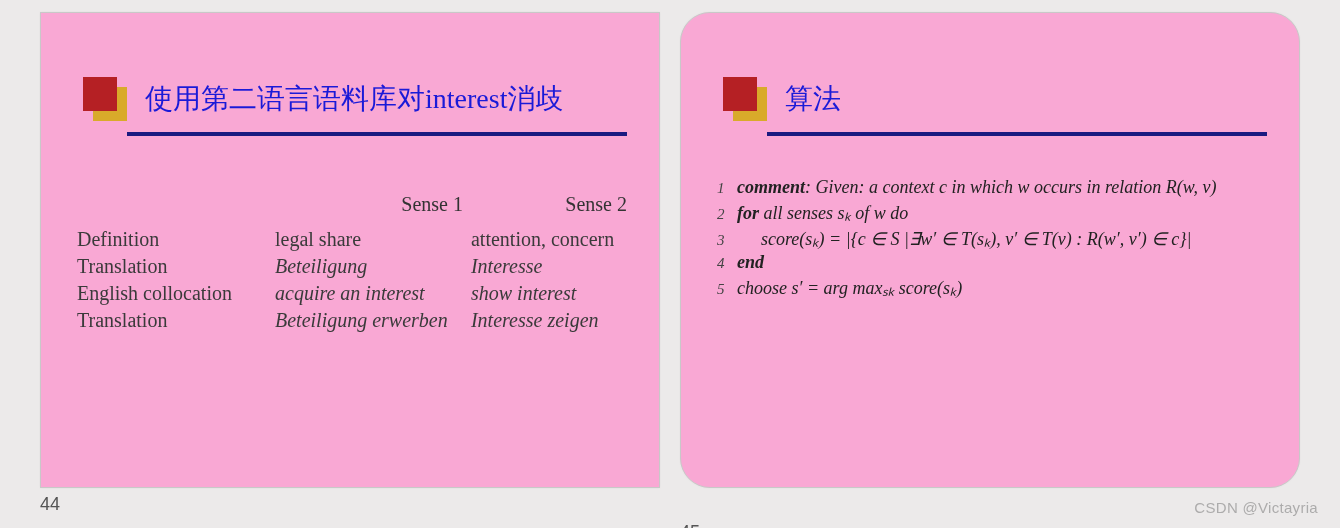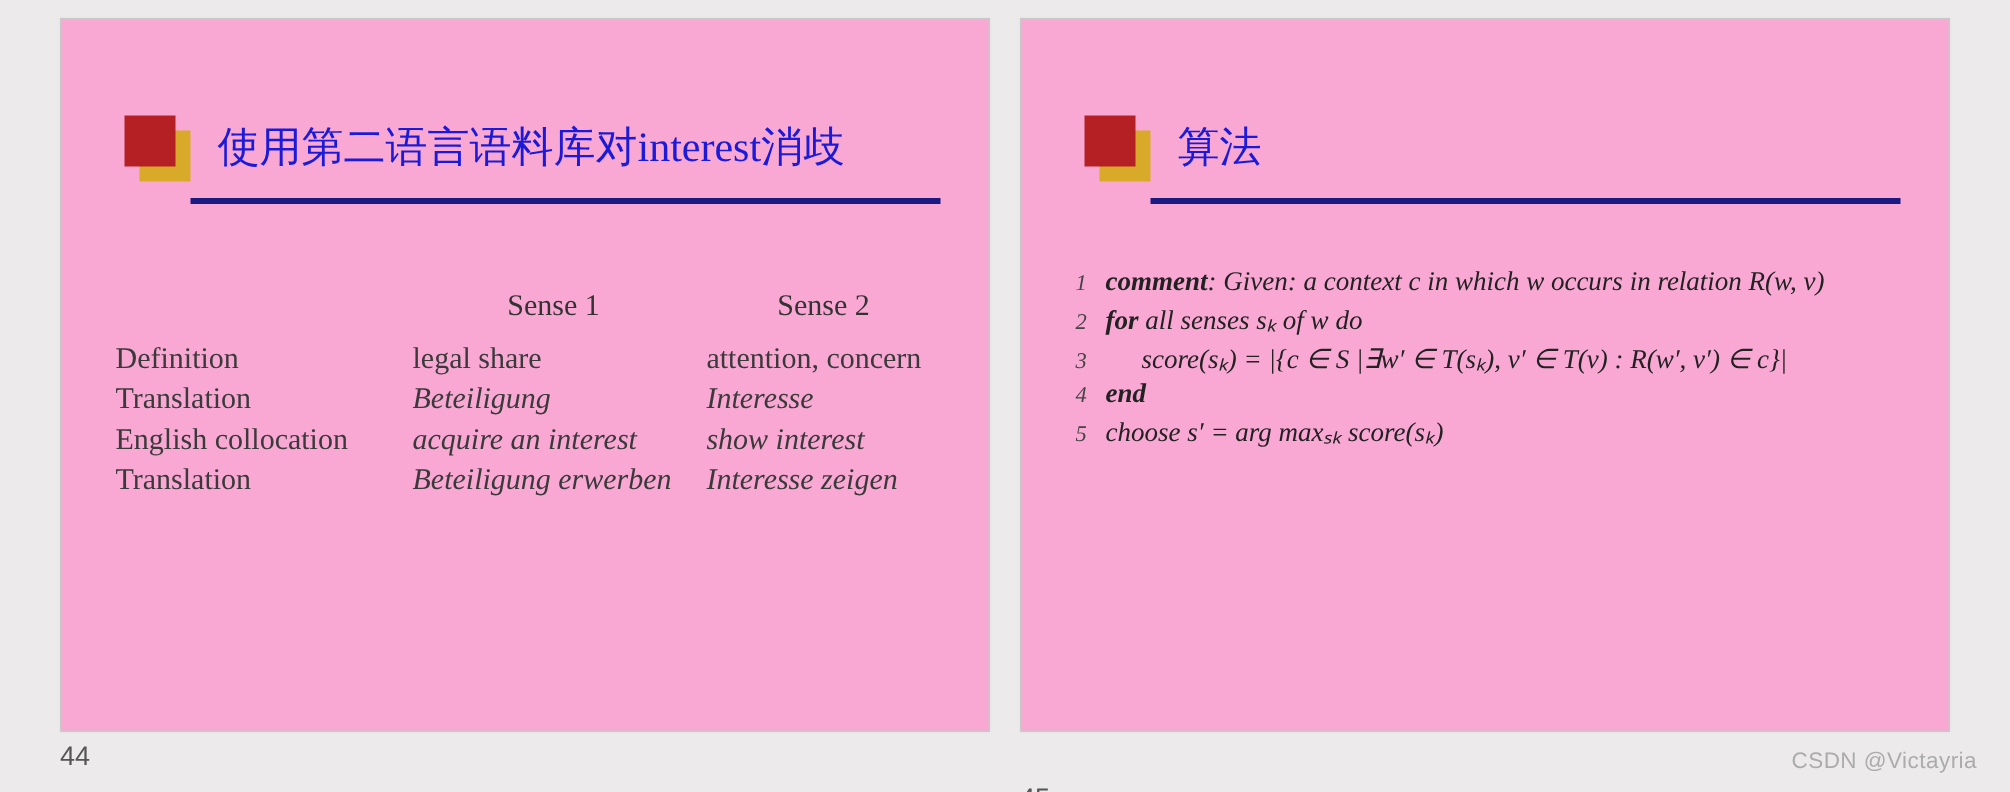--- a/index.html
+++ b/index.html
@@ -19,21 +19,21 @@
   .slide {
     position: absolute;
     top: 12px;
     width: 618px;
     height: 474px;
     background: #f9a8d4;
     border: 1px solid #c9c8c8;
     box-shadow: 0 0 2px rgba(0,0,0,0.05);
   }
   .slide-left { left: 40px; }
-  .slide-right { left: 680px; }
+  .slide-right { left: 680px; border-radius: 30px; }
 
   .title-block {
     position: relative;
     padding: 68px 40px 0 60px;
   }
   .title-glyph {
     position: absolute;
     left: 42px;
     top: 64px;
     width: 44px;
@@ -71,21 +71,21 @@
     position: absolute;
     left: 36px;
     top: 176px;
     width: 558px;
     border-collapse: collapse;
     font-family: "Times New Roman", serif;
     color: #3a3a3a;
     font-size: 20px;
   }
   .sense-table th {
-    text-align: center;
+    text-align: right;
     font-weight: 400;
     font-size: 20px;
     padding: 4px 8px 10px 0;
     color: #333;
   }
   .sense-table td {
     padding: 2px 8px 2px 0;
     vertical-align: top;
   }
   .sense-table td.rowlabel { width: 190px; }

